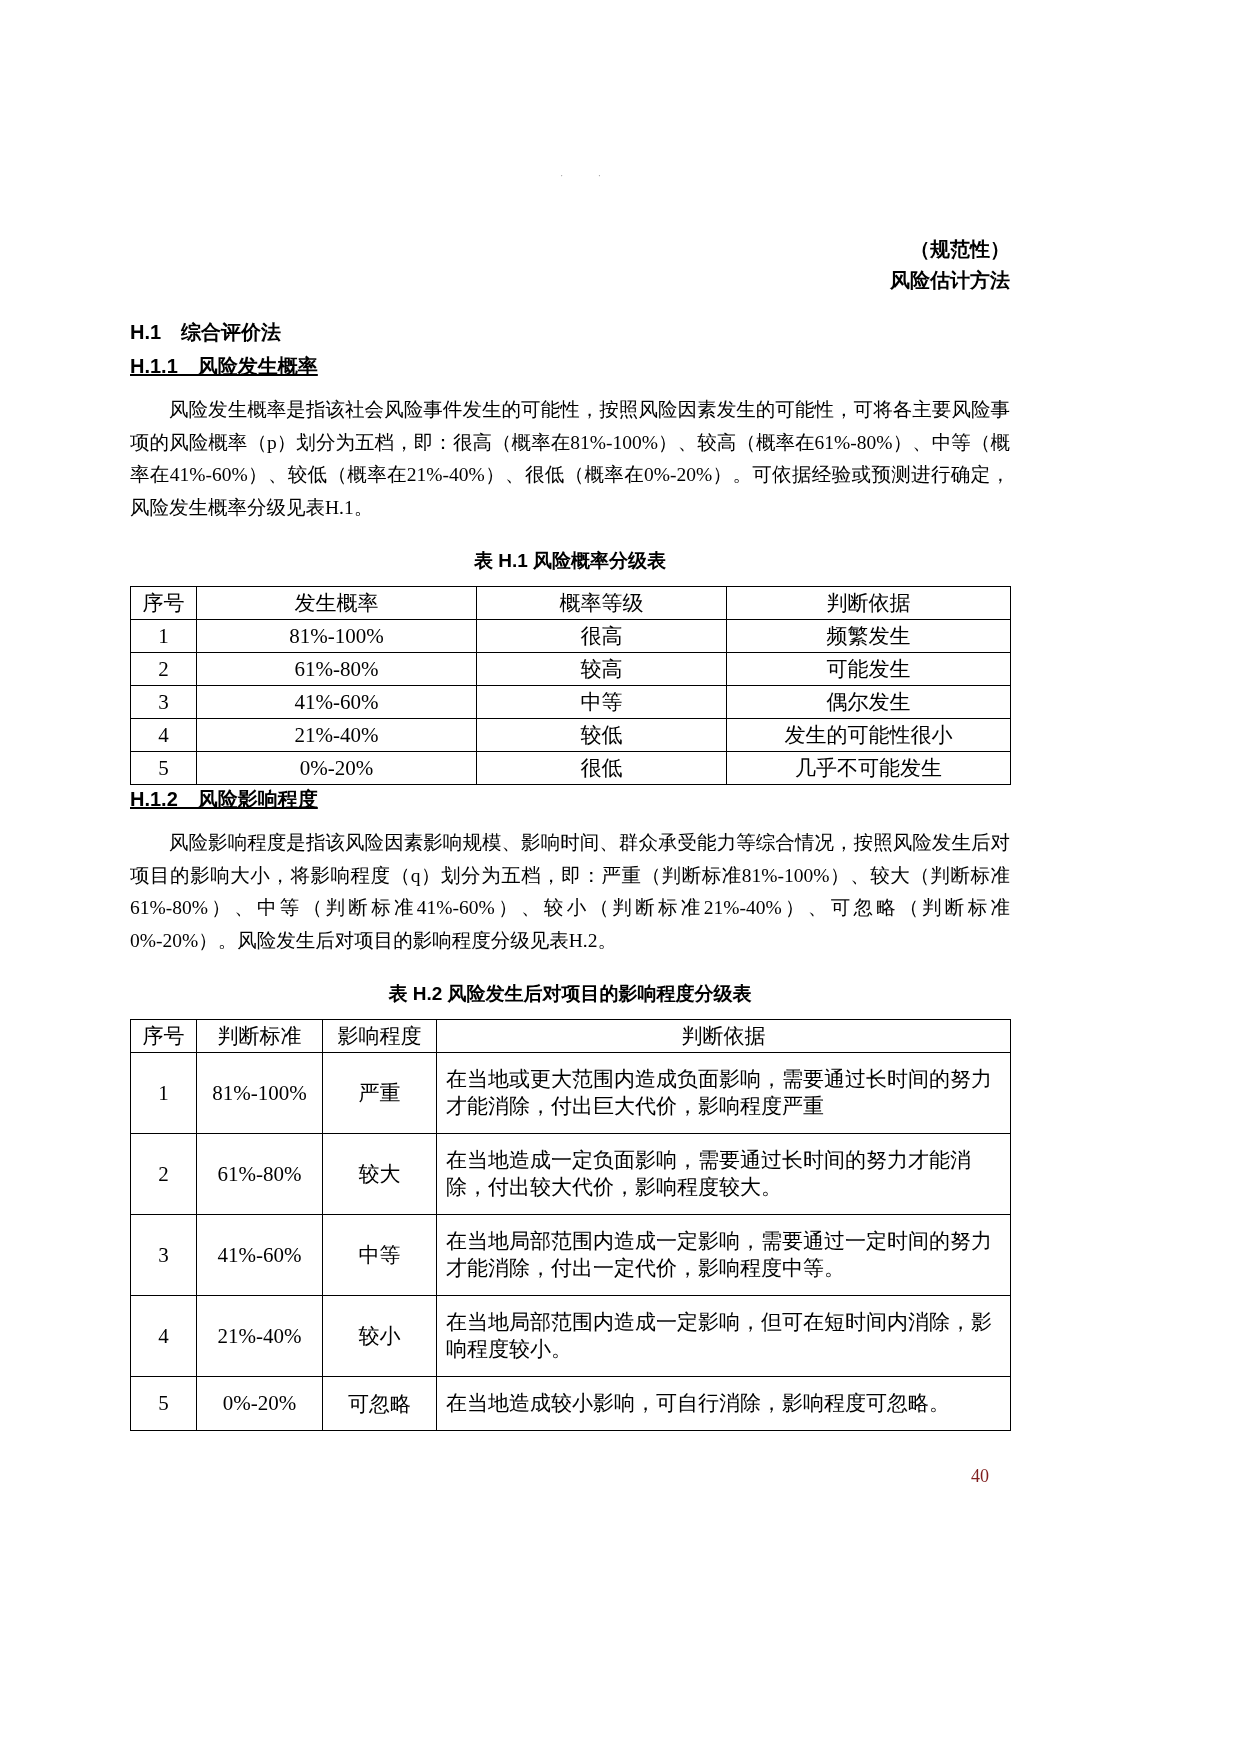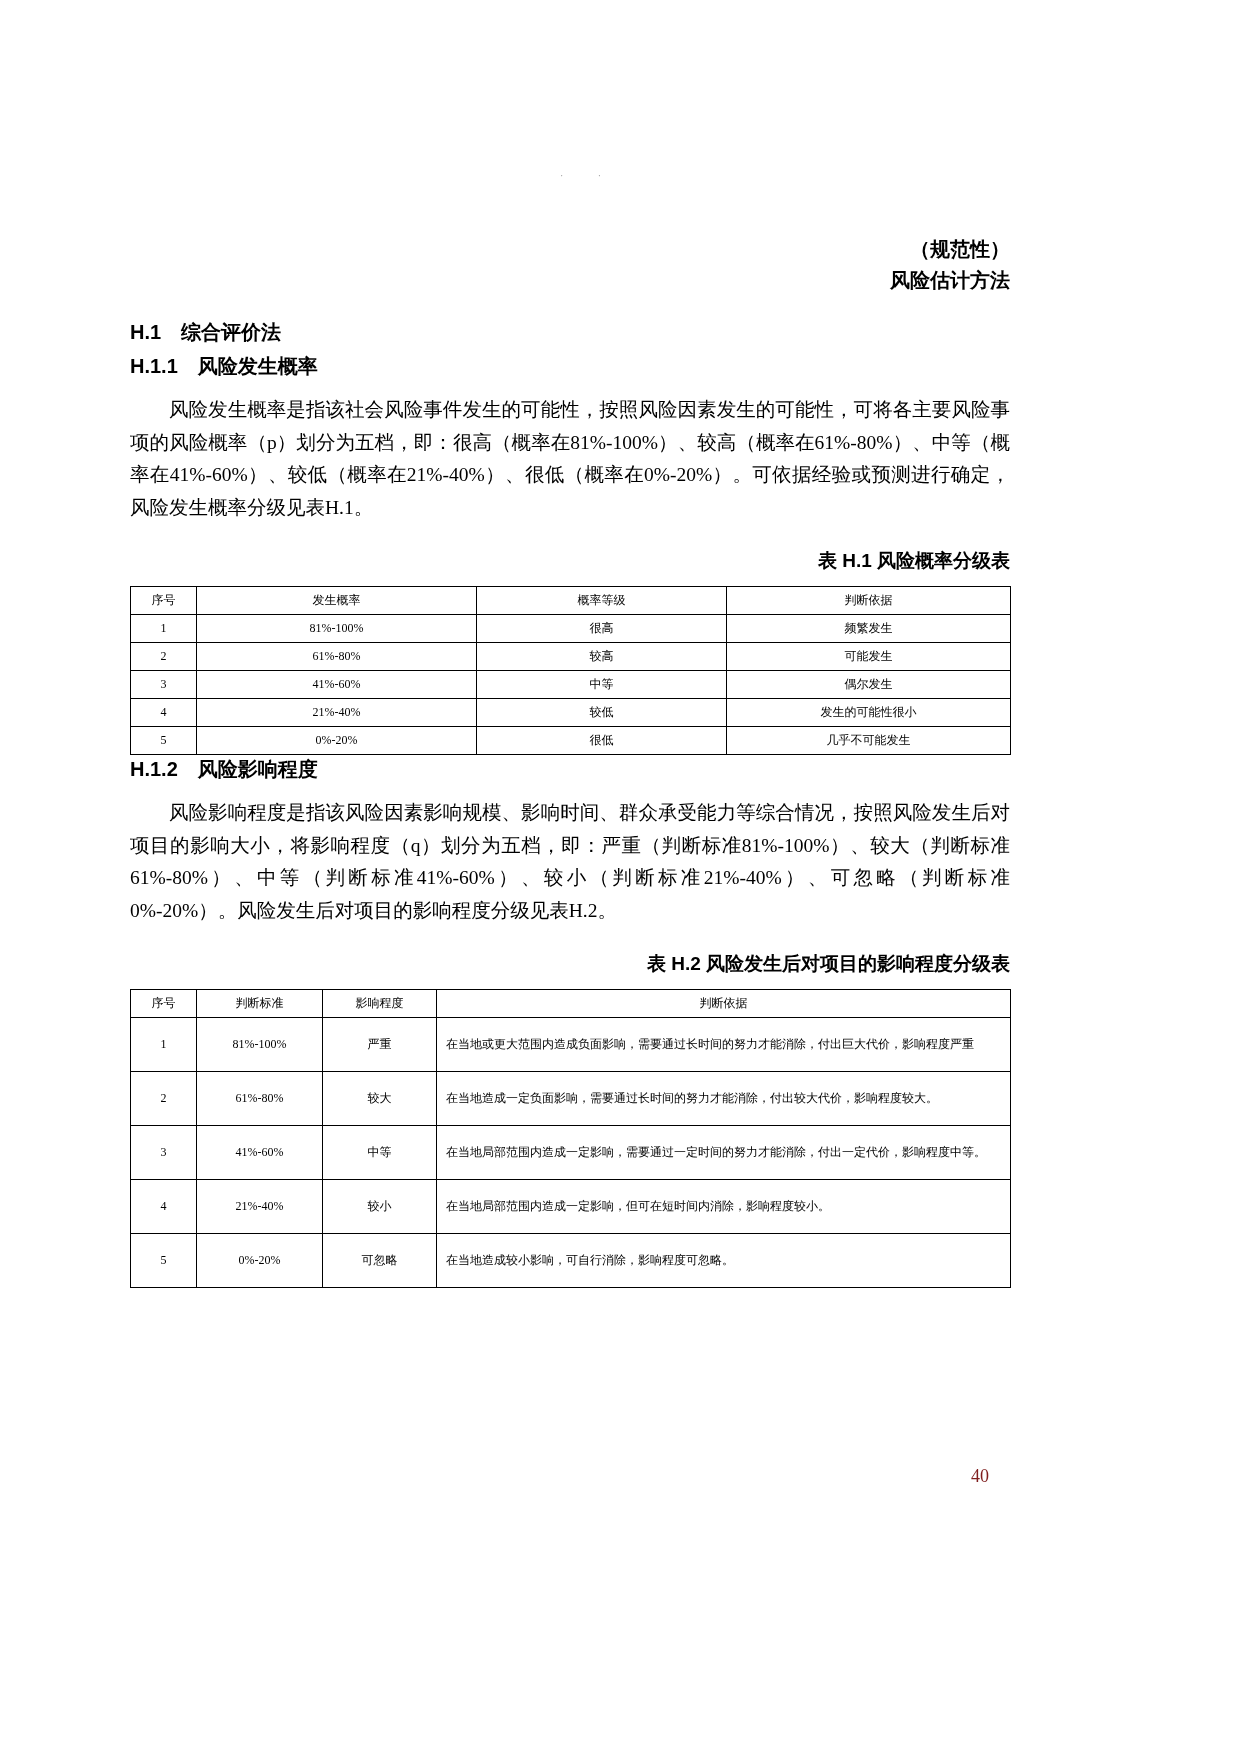--- a/index.html
+++ b/index.html
@@ -20,34 +20,34 @@
   }
   .doc-subtitle {
     text-align:right; font-family:"Liberation Sans","DejaVu Sans",sans-serif;
     font-weight:bold; font-size:20px; line-height:31px; margin:0;
   }
   .section-heading {
     font-family:"Liberation Sans","DejaVu Sans",sans-serif;
     font-weight:bold; font-size:20px; line-height:28px;
     margin:22px 0 6px 0;
   }
-  .section-heading.sub { margin-top:0; }
+  .section-heading.sub { margin-top:0;text-decoration:underline; }
   .para {
     font-size:19.5px; line-height:32.5px; text-align:justify;
     text-indent:2em; margin:14px 0 10px 0;
   }
   .table-caption {
-    text-align:right; font-family:"Liberation Sans","DejaVu Sans",sans-serif;
+    text-align:center; font-family:"Liberation Sans","DejaVu Sans",sans-serif;
     font-weight:bold; font-size:19px; margin:24px 0 12px 0;
   }
   table.tbl {
     width:100%; border-collapse:collapse; table-layout:fixed;
   }
   table.tbl th, table.tbl td {
-    border:1px solid #000; font-size:12px; font-weight:normal;
+    border:1px solid #000; font-size:21px; font-weight:normal;
     text-align:center; vertical-align:middle; padding:2px 6px;
     height:28px; box-sizing:border-box;
     font-family:"Liberation Serif","DejaVu Serif",serif;
   }
   table.tbl th { height:28px; }
   table.tbl td.desc {
     text-align:left; line-height:27px; padding:13px 9px;
   }
   .page-num {
     position:absolute; top:1466px; right:252px;

